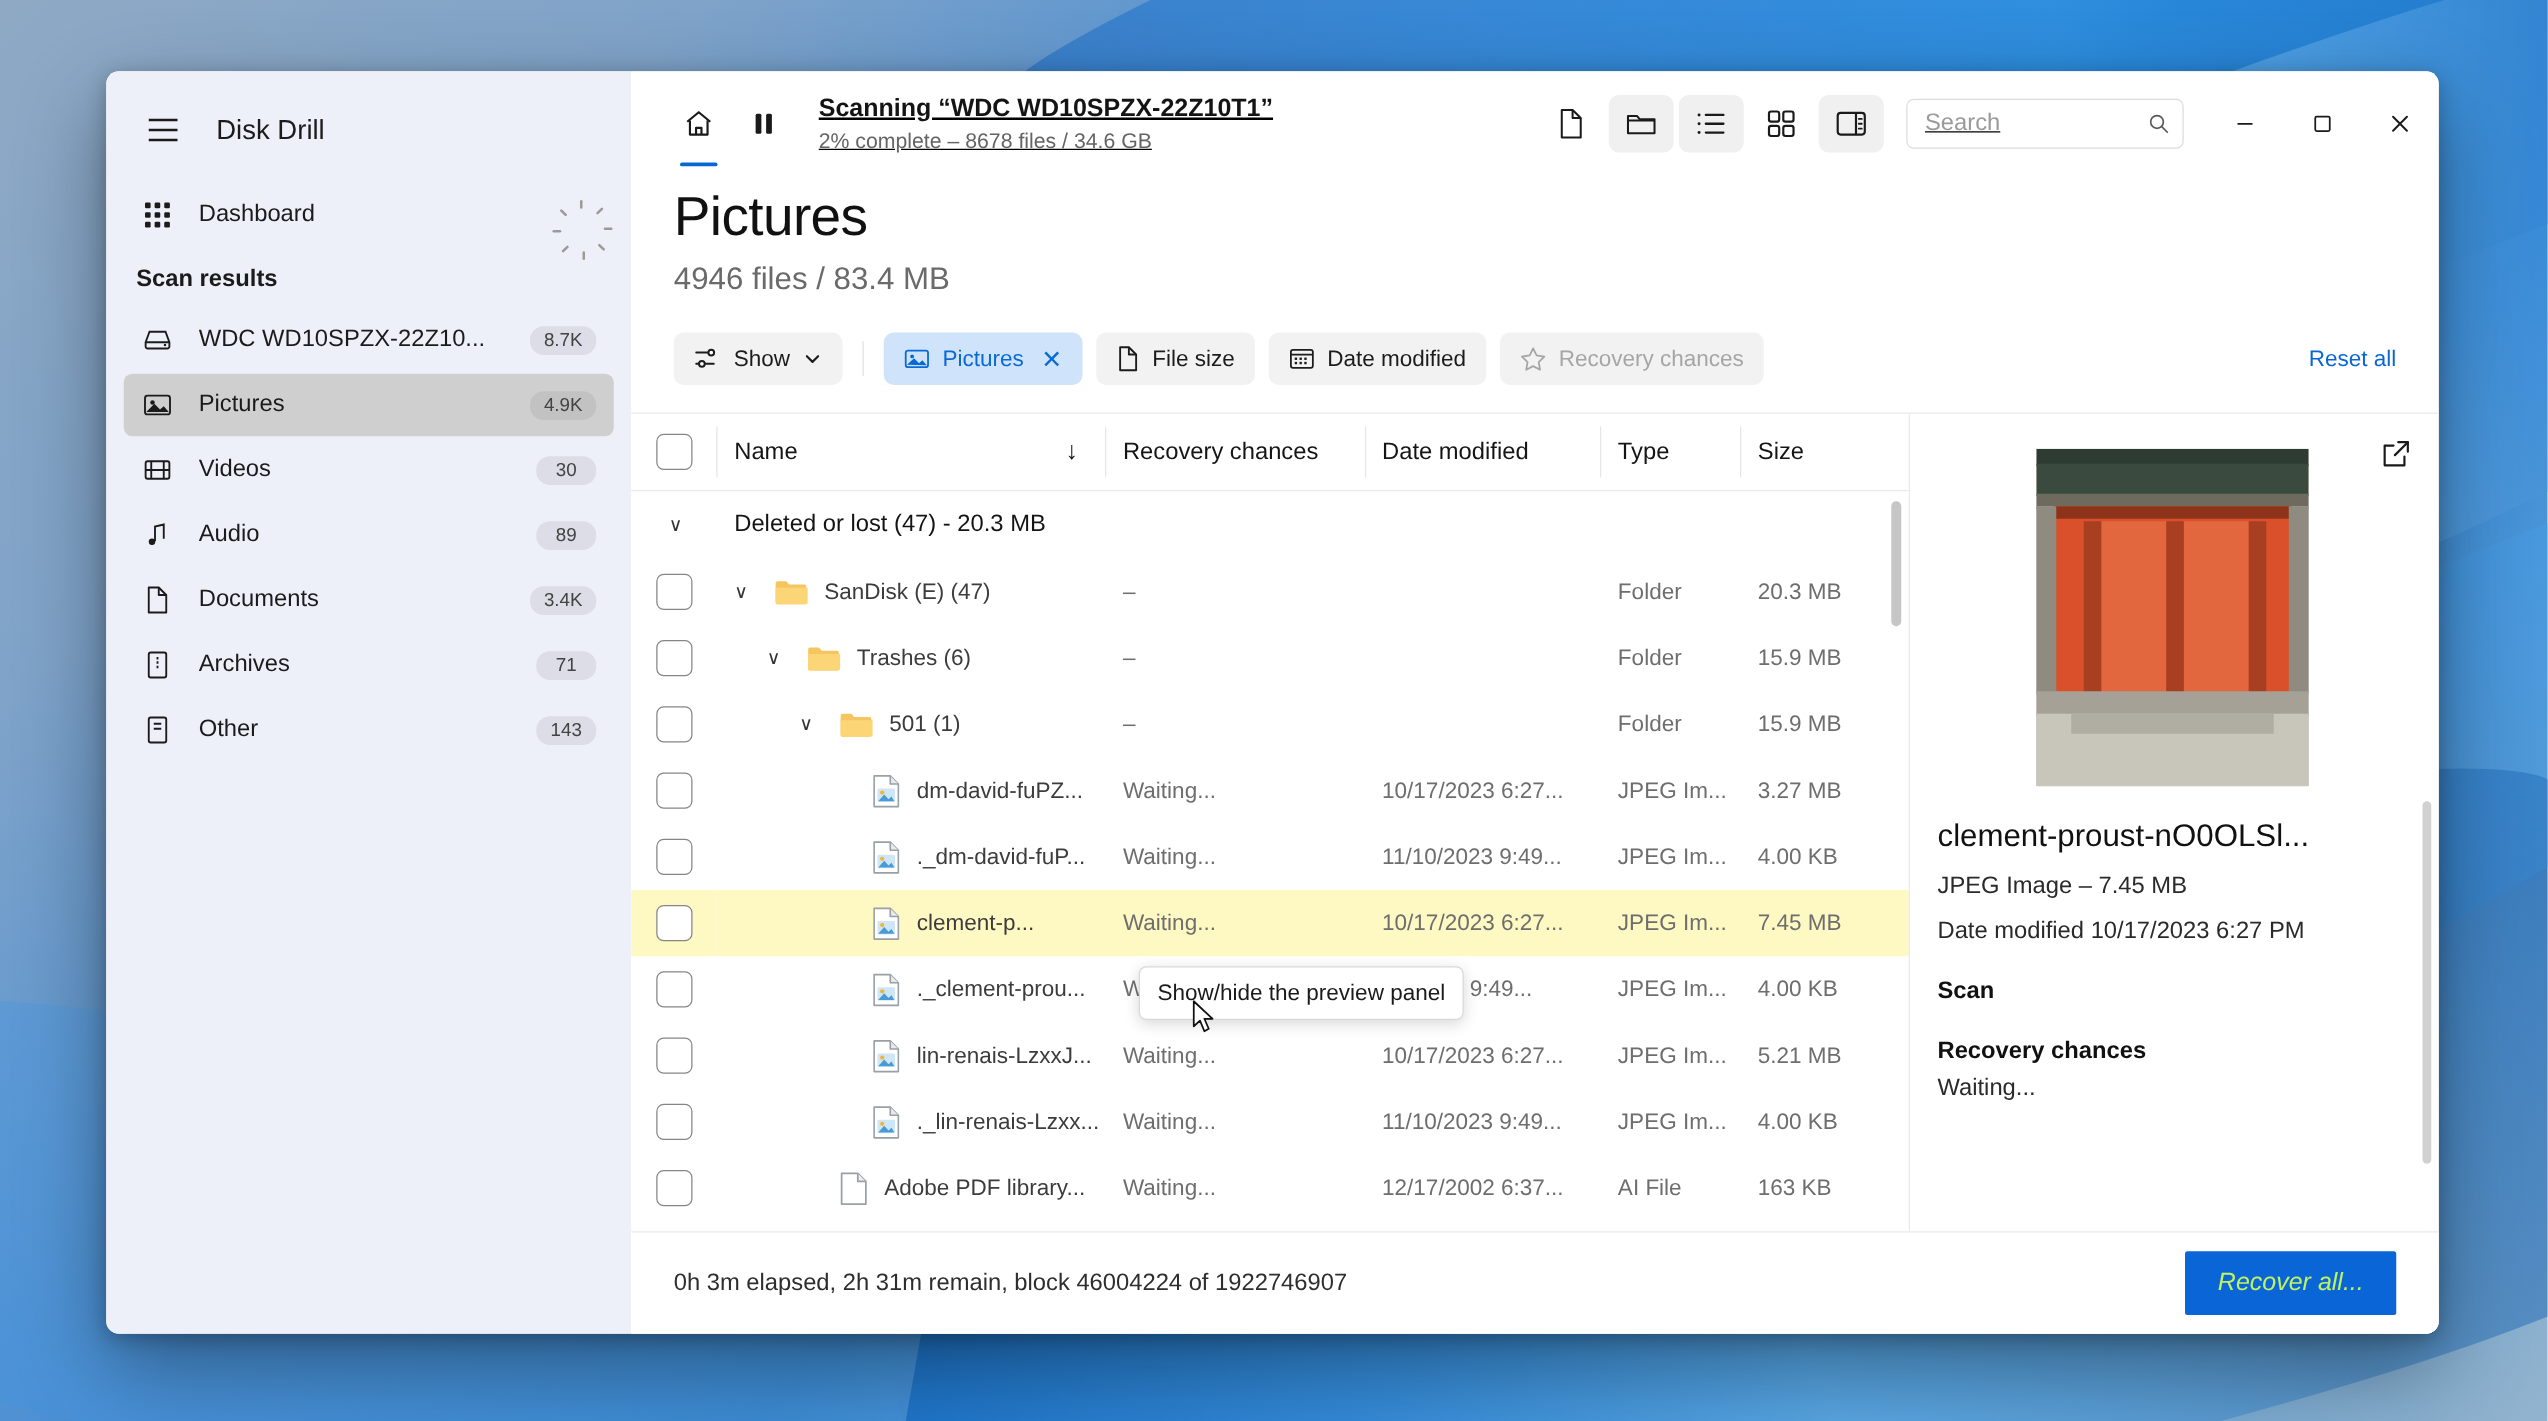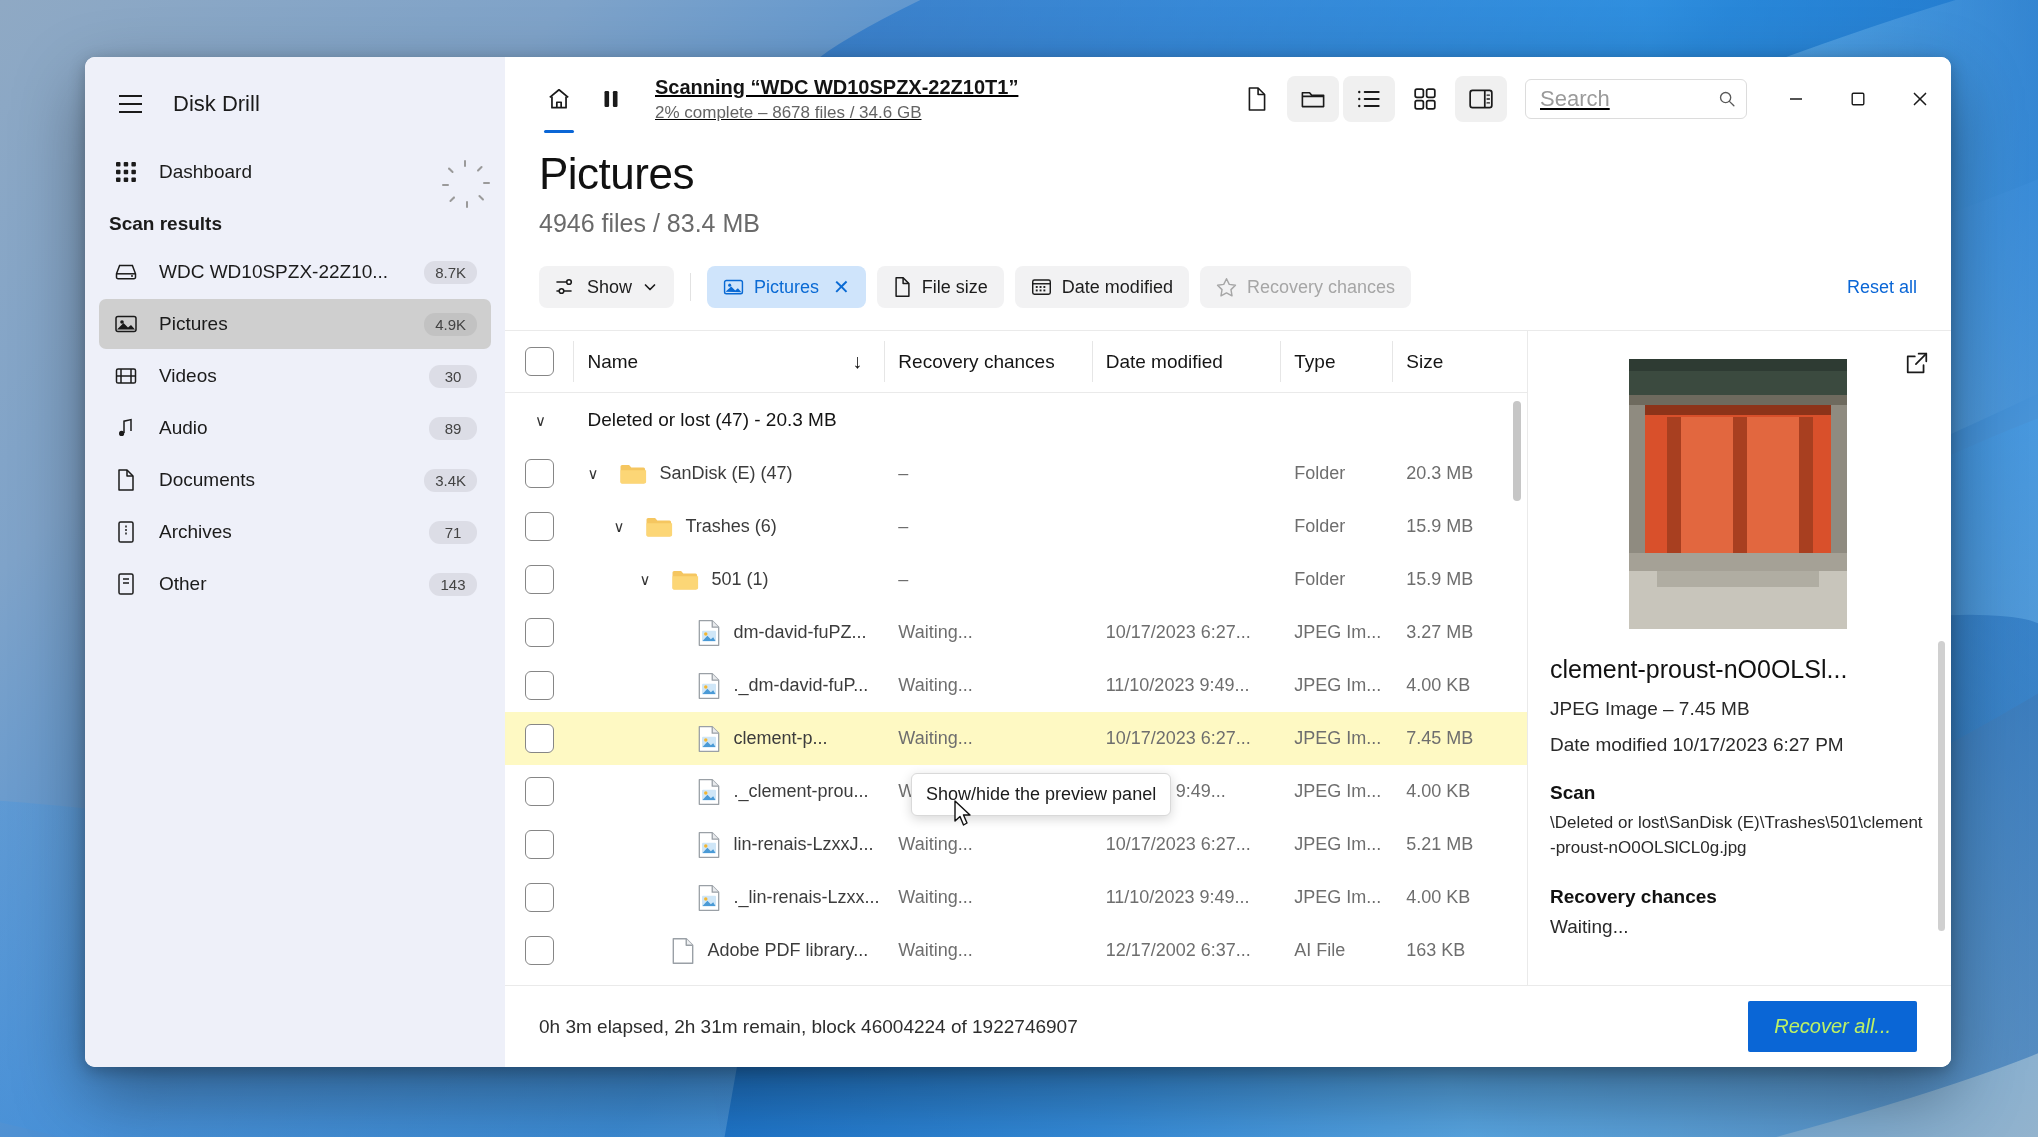--- a/index.html
+++ b/index.html
@@ -61,21 +61,21 @@
   .scan-info { margin-left: 18px; margin-top: 11px; min-width: 0; }
   .scan-title { font-size: 20px; font-weight: bold; color:#141414; white-space:nowrap; }
   .scan-sub { font-size: 17px; color:#646464; margin-top: 4px; white-space:nowrap; }
   .tb-right { margin-left:auto; display:flex; align-items:center; gap: 4px; padding-top: 10px; padding-right: 0; }
   .tool { width: 52px; height: 46px; border-radius: 8px; display:flex; align-items:center; justify-content:center; }
   .tool.on { background:#f0f0f0; }
   .searchbox {
     width: 222px; height: 40px; border: 1px solid #dcdcdc; border-radius: 6px;
     display:flex; align-items:center; padding: 0 10px 0 14px; margin-left: 14px; background:#fff;
   }
-  .searchbox input { border:0; outline:0; font-size:22px; color:#6a6a6a; width:100%; background:transparent; font-family:inherit; }
+  .searchbox input { border:0; outline:0; font-size:19px; color:#6a6a6a; width:100%; background:transparent; font-family:inherit; }
   .searchbox input::placeholder { color:#9a9a9a; }
   .wctl { display:flex; margin-left: 14px; }
   .wbtn { width: 62px; height: 54px; display:flex; align-items:center; justify-content:center; }
 
   .page-head { padding: 18px 0 0 34px; }
   .page-title { font-size: 44px; color:#111; letter-spacing:-.5px; }
   .page-sub { font-size: 25px; color:#6a6a6a; margin-top: 10px; }
 
   .chips { display:flex; align-items:center; gap: 11px; padding: 28px 0 22px 34px; }
   .chip {
@@ -741,21 +741,20 @@
             <rect x="0" y="212" width="218" height="58" fill="#c8c5bb"></rect>
             <rect x="28" y="212" width="162" height="16" fill="#b0ada2"></rect>
           </svg>
         </div>
 
         <div class="pv-name">clement-proust-nO0OLSl...</div>
         <div class="pv-meta">JPEG Image – 7.45 MB</div>
         <div class="pv-meta">Date modified 10/17/2023 6:27 PM</div>
 
         <div class="pv-h">Scan</div>
-        <div class="pv-path">\Deleted or lost\SanDisk (E)\Trashes\501\clement-proust-nO0OLSlCL0g.jpg</div>
 
         <div class="pv-h">Recovery chances</div>
         <div class="pv-val">Waiting...</div>
 
         <div class="pv-scroll"></div>
       </div>
     </div>
 
     <div class="footer">
       <div class="footer-text">0h 3m elapsed, 2h 31m remain, block 46004224 of 1922746907</div>

